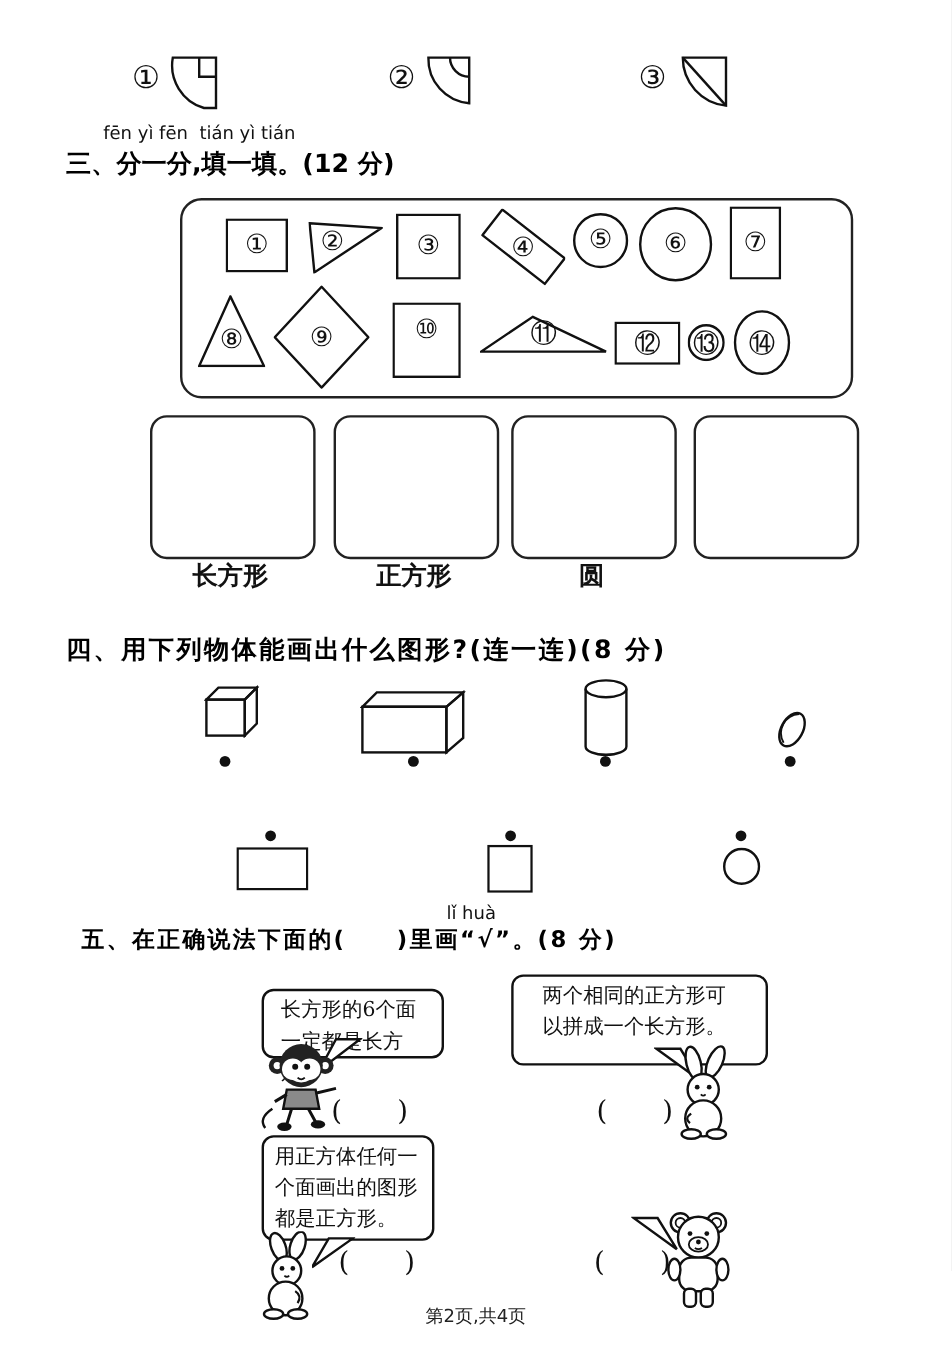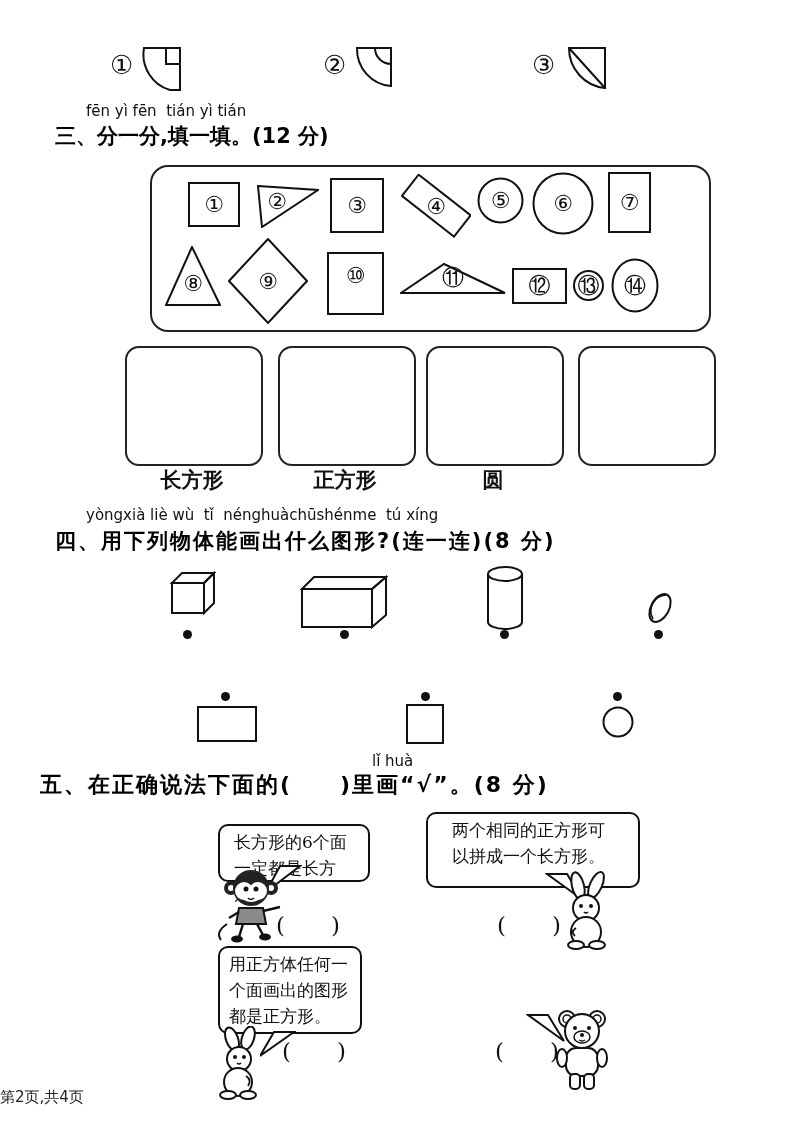--- a/index.html
+++ b/index.html
@@ -22,21 +22,21 @@
   }
   .cat-box{border:2px solid #222;border-radius:14px;background:#fff;}
   .cat-label{font-family:"DejaVu Serif",serif;font-size:21px;font-weight:bold;text-align:center;color:#111;}
   .dot{background:#111;border-radius:50%;width:9px;height:9px;}
   .bubble{
     border:2.2px solid #111;border-radius:10px;background:#fff;
     font-family:"DejaVu Serif",serif;font-size:17px;line-height:26px;
     color:#111;box-sizing:border-box;padding-top:3px;
   }
   .blank{font-family:"DejaVu Serif",serif;font-size:23px;white-space:pre;color:#111;}
-  .footer{width:793px;font-size:15px;color:#222;}
+  .footer{width:793px;text-align:center;font-size:15px;color:#222;}
   .sp2{letter-spacing:2px;}
 </style>
 </head>
 <body>
 
 <div id="page">
 
   <span class="abs circ-num" style="left:110px;top:52px">①</span>
   <svg class="abs" style="left:142px;top:46px" width="42" height="48" viewBox="0 0 42 48">
     <path d="M2,2 H38 V44 H28 A37,37 0 0 1 2,2 Z" fill="none" stroke="#111" stroke-width="2"></path>
@@ -148,21 +148,20 @@
 
   <div class="abs cat-box" style="left:125px;top:346px;width:134px;height:116px"></div>
   <div class="abs cat-box" style="left:278px;top:346px;width:134px;height:116px"></div>
   <div class="abs cat-box" style="left:426px;top:346px;width:134px;height:116px"></div>
   <div class="abs cat-box" style="left:578px;top:346px;width:134px;height:116px"></div>
 
   <div class="abs cat-label" style="left:125px;top:466px;width:134px">长方形</div>
   <div class="abs cat-label" style="left:278px;top:466px;width:134px">正方形</div>
   <div class="abs cat-label" style="left:426px;top:466px;width:134px">圆</div>
 
-  <div class="abs pinyin" style="left:86px;top:506px">yòngxià liè wù  tǐ  nénghuàchūshénme  tú xíng</div>
   <div class="abs sec-title sp2" style="left:55px;top:527px">四、用下列物体能画出什么图形?(连一连)(8 分)</div>
 
   <svg class="abs" style="left:170px;top:571px" width="46" height="44" viewBox="0 0 46 44">
     <rect x="2" y="12" width="32" height="30" fill="none" stroke="#111" stroke-width="2"></rect>
     <polygon points="2,12 12,2 44,2 34,12" fill="none" stroke="#111" stroke-width="2"></polygon>
     <polygon points="34,12 44,2 44,32 34,42" fill="none" stroke="#111" stroke-width="2"></polygon>
   </svg>
   <svg class="abs" style="left:300px;top:575px" width="88" height="54" viewBox="0 0 88 54">
     <rect x="2" y="14" width="70" height="38" fill="none" stroke="#111" stroke-width="2"></rect>
     <polygon points="2,14 14,2 86,2 72,14" fill="none" stroke="#111" stroke-width="2"></polygon>
@@ -190,21 +189,21 @@
     <rect x="1" y="1" width="58" height="34" fill="none" stroke="#111" stroke-width="2"></rect>
   </svg>
   <svg class="abs" style="left:406px;top:704px" width="38" height="40" viewBox="0 0 38 40">
     <rect x="1" y="1" width="36" height="38" fill="none" stroke="#111" stroke-width="2"></rect>
   </svg>
   <svg class="abs" style="left:602px;top:706px" width="32" height="32" viewBox="0 0 32 32">
     <circle cx="16" cy="16" r="14.5" fill="none" stroke="#111" stroke-width="2"></circle>
   </svg>
 
   <div class="abs pinyin" style="left:372px;top:752px">lǐ huà</div>
-  <div class="abs sec-title sp2" style="left:40px;top:770px;font-size:22px">五、在正确说法下面的(　　)里画“√”。(8 分)</div>
+  <div class="abs sec-title sp2" style="left:68px;top:770px;font-size:19px">五、在正确说法下面的(　　)里画“√”。(8 分)</div>
 
   <div class="abs bubble" style="left:218px;top:824px;width:152px;height:58px;padding:3px 14px 0">长方形的6个面一定都是长方形。</div>
   <svg class="abs" style="left:266px;top:864px" width="36" height="30" viewBox="0 0 36 30">
     <polygon points="0,28 14,2 34,2" fill="#fff" stroke="#111" stroke-width="2"></polygon>
   </svg>
   <svg class="abs" style="left:213px;top:866px" width="76" height="80" viewBox="0 0 76 80">
     <path d="M14,58 Q2,66 8,74" fill="none" stroke="#111" stroke-width="2"></path>
     <path d="M26,42 L50,42 L53,58 L23,58 Z" fill="#8a8a8a" stroke="#111" stroke-width="2"></path>
     <path d="M50,45 L67,41" fill="none" stroke="#111" stroke-width="2.5"></path>
     <path d="M26,46 L16,52" fill="none" stroke="#111" stroke-width="2.5"></path>

